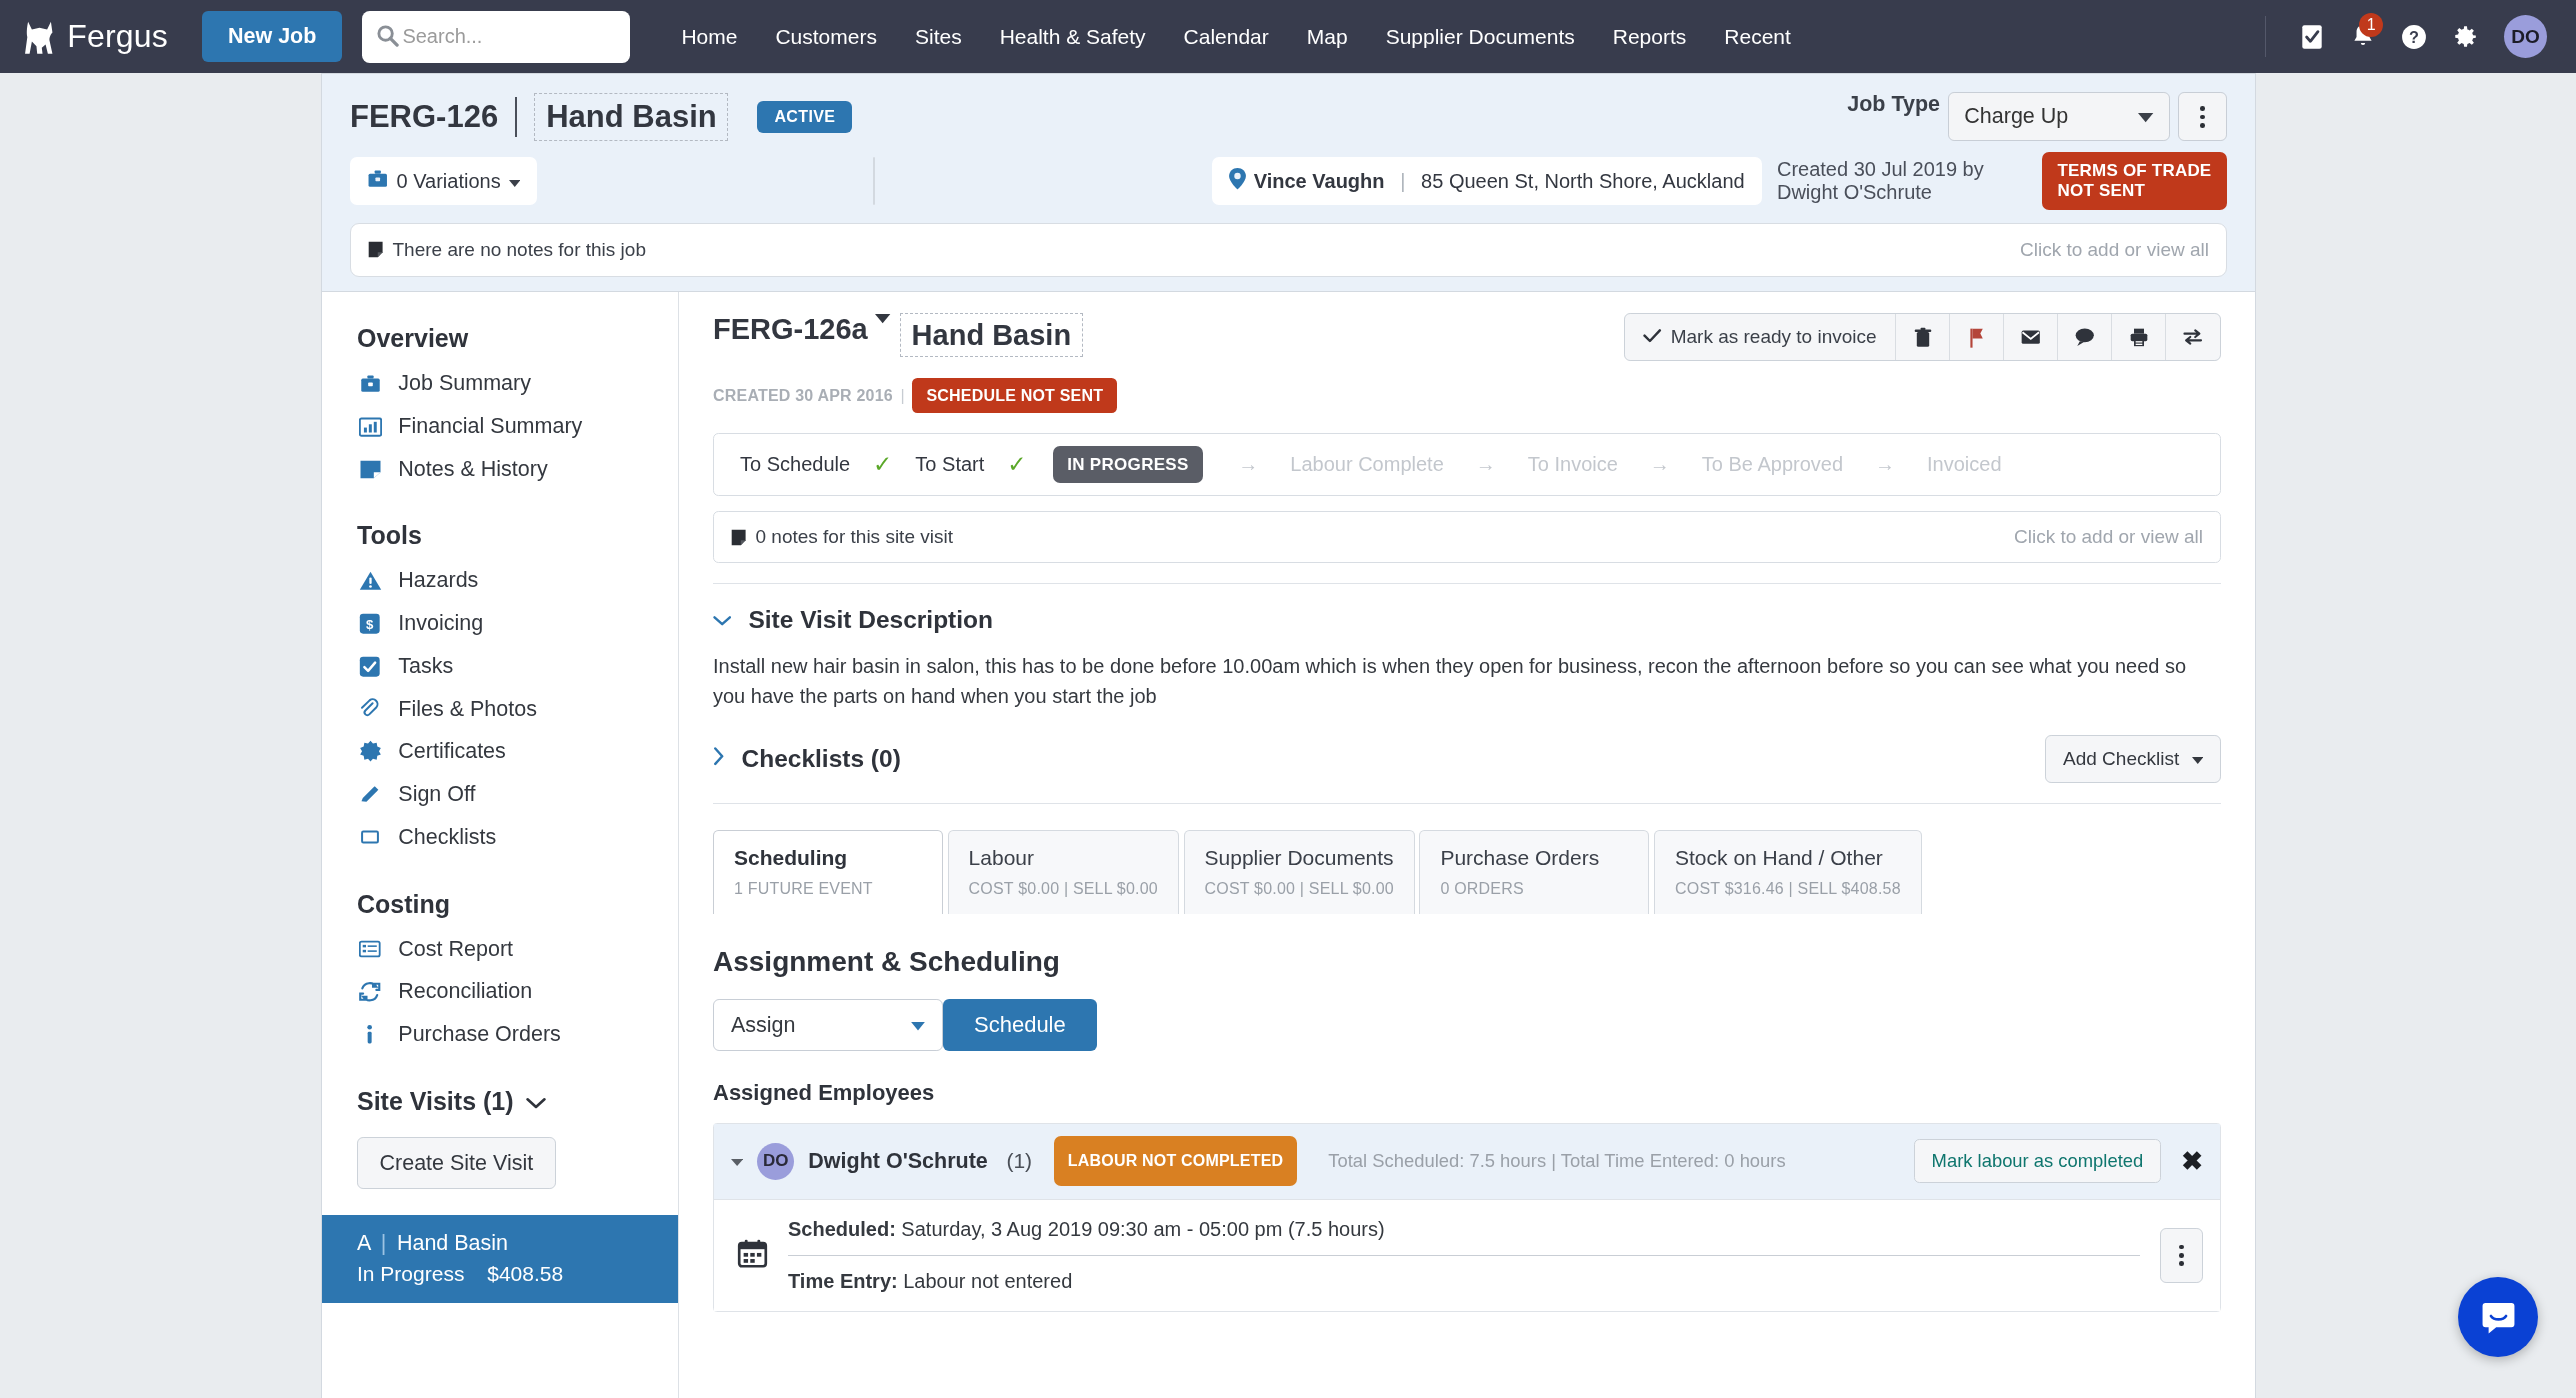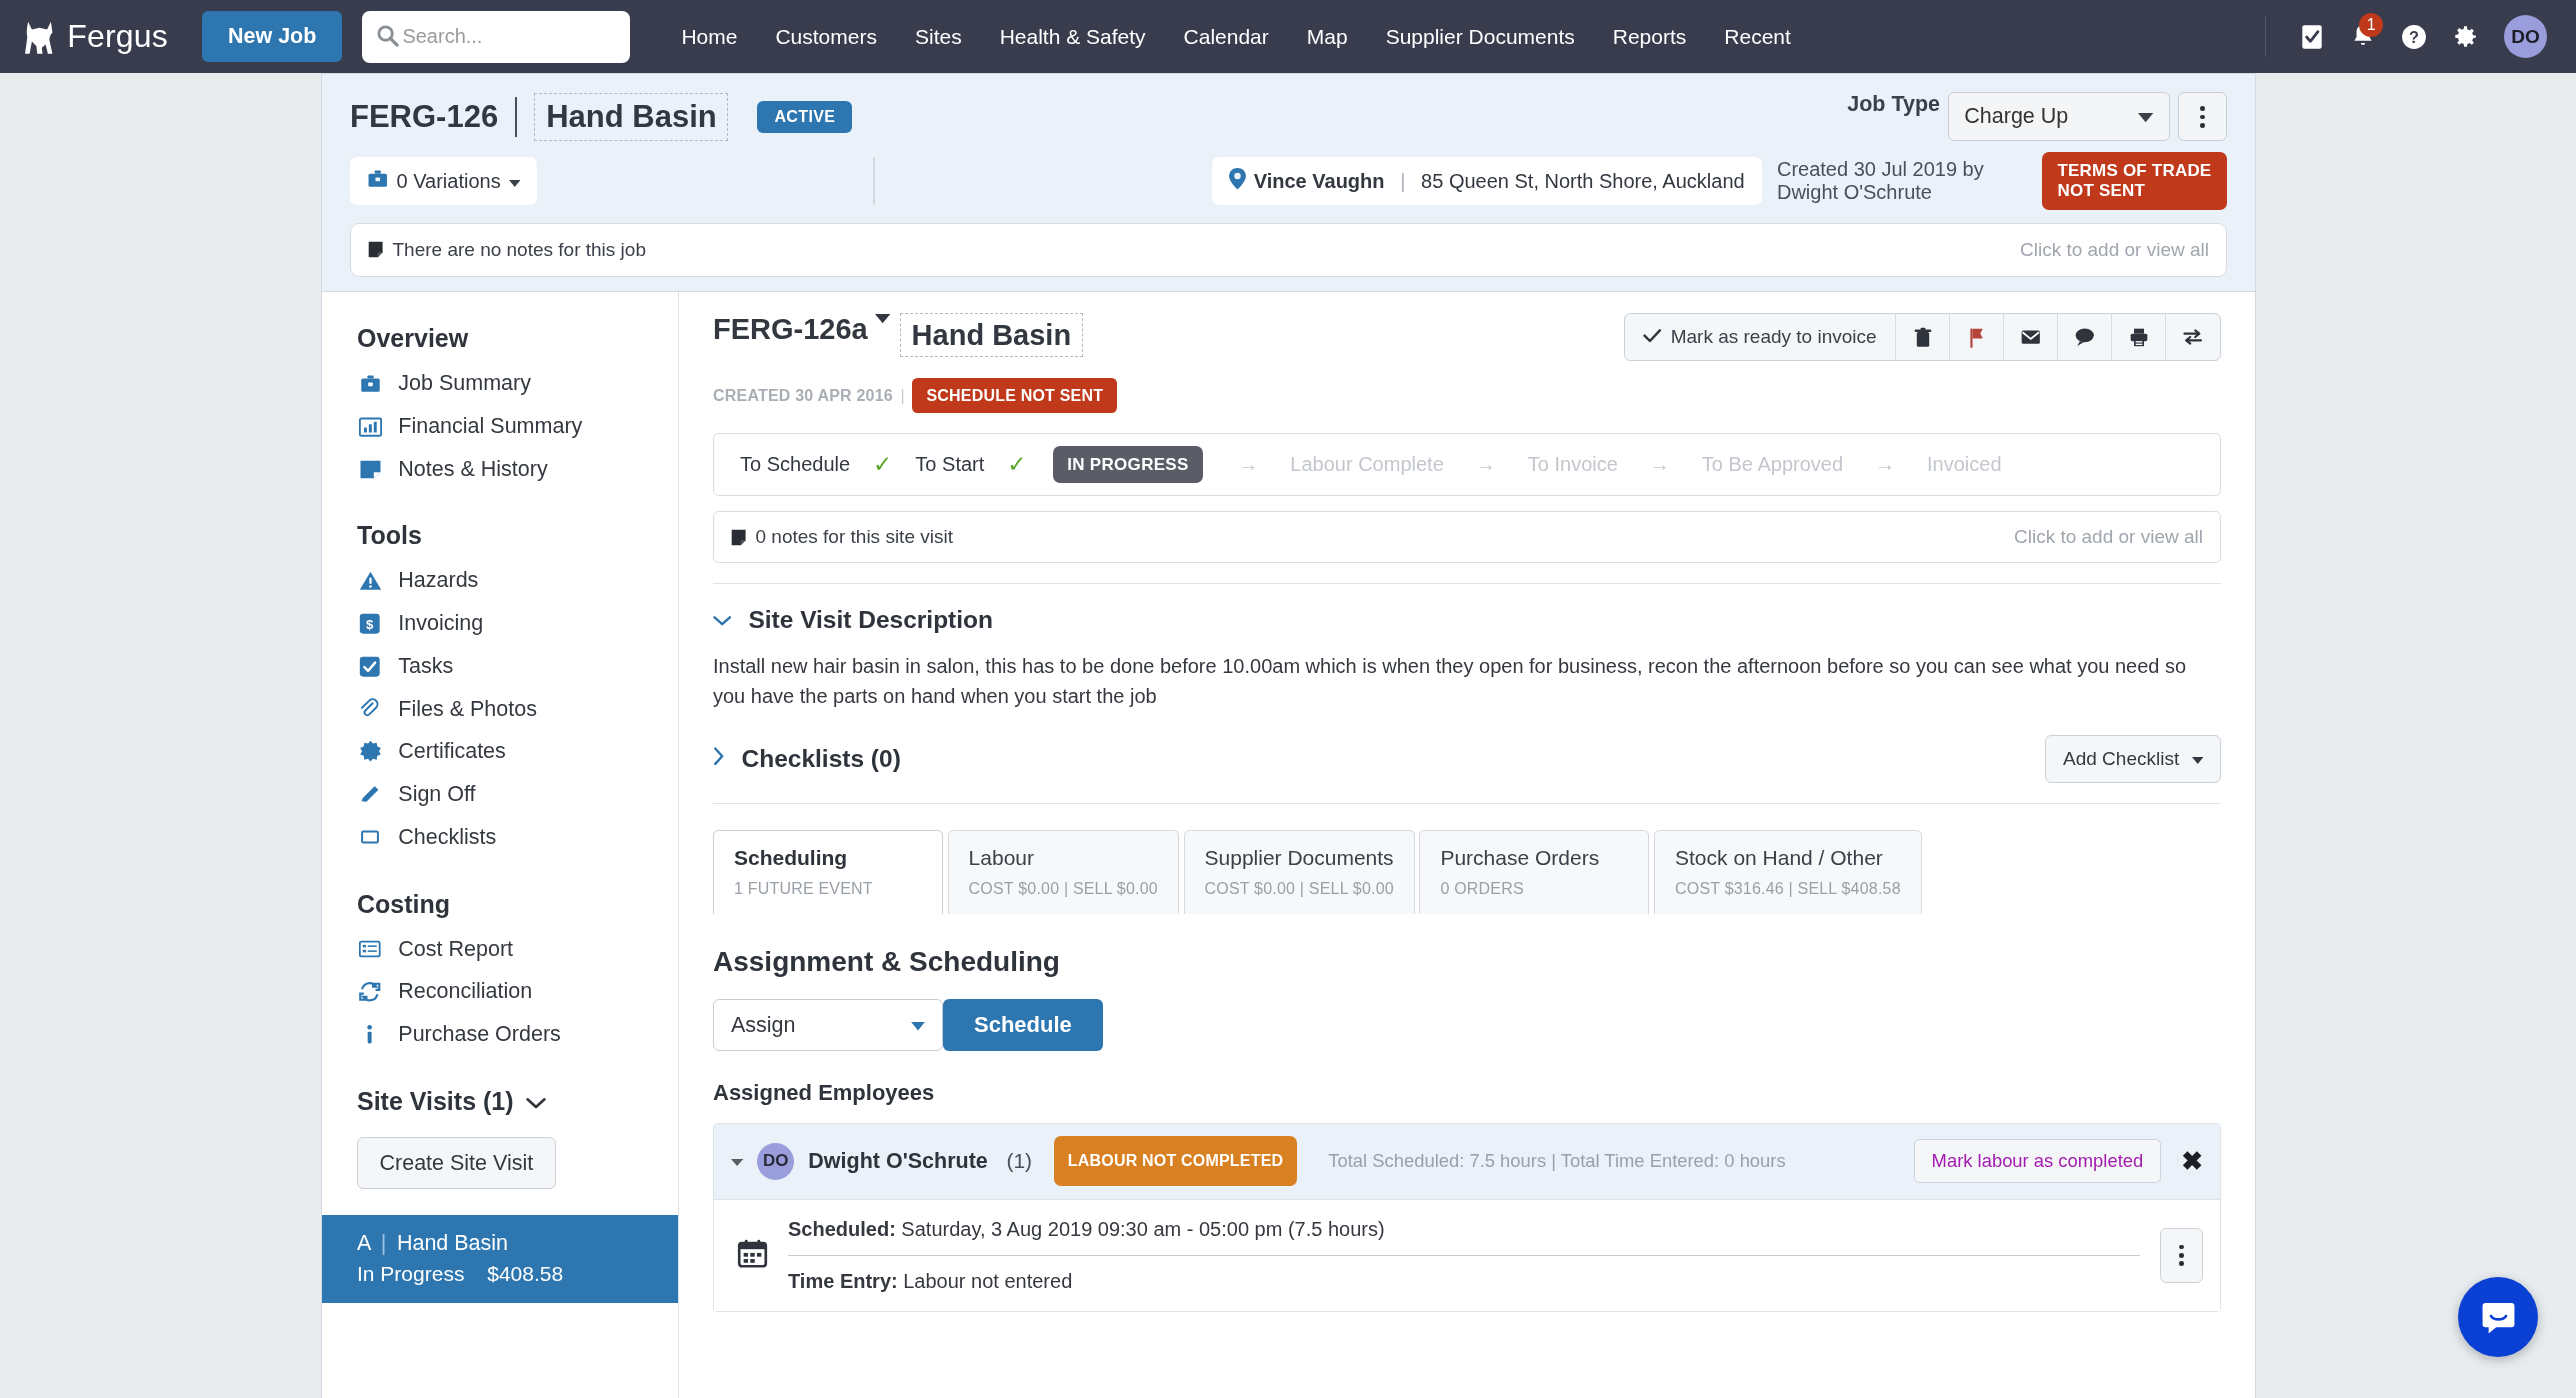--- a/index.html
+++ b/index.html
@@ -260,21 +260,21 @@
   .assign-h { font-size: 28px; font-weight: bold; color: #2f333b; margin-top: 32px; }
   .assign-row { display: flex; align-items: center; margin-top: 21.5px; }
   .assign-select {
     background: #fff; border: 0.8px solid #c8ced6; border-radius: 6.1px;
     height: 52px; width: 230px; display: flex; align-items: center;
     padding: 0 17px; font-size: 21.5px; color: #35393f; cursor: pointer;
   }
   .assign-select .caret { margin-left: auto; color: #2d76b0; }
   .schedule-btn {
     background: #2d76b0; color: #fff; border: none; border-radius: 6.1px;
-    height: 52px; padding: 0 31px; font-size: 22px; font-weight: bold;
+    height: 52px; padding: 0 31px; font-size: 22px; font-weight: normal;
     cursor: pointer; font-family: inherit;
   }
   .assigned-h { font-size: 22px; font-weight: bold; color: #2f333b; margin-top: 29px; }
 
   .emp-card { margin-top: 17px; border: 0.8px solid #dfe3e8; border-radius: 3.8px; }
   .emp-row {
     background: #eaf1f9; display: flex; align-items: center;
     padding: 12.3px 17px; gap: 14px; border-bottom: 0.8px solid #dfe3e8;
   }
   .emp-caret { color: #5a5f66; font-size: 15.3px; }
@@ -286,21 +286,21 @@
   .emp-name { font-size: 21.5px; font-weight: bold; color: #2f333b; }
   .emp-count { font-size: 21px; color: #4a4f57; margin-left: 4.6px; }
   .chip-labour {
     background: #d98022; color: #fff; font-size: 16px; font-weight: bold;
     border-radius: 7px; padding: 16px 14px; letter-spacing: 0.2px; margin-left: 7.7px;
   }
   .emp-meta { font-size: 18.4px; color: #9aa0a8; margin-left: 17px; }
   .emp-right { margin-left: auto; display: flex; align-items: center; gap: 20px; }
   .mark-done {
     background: #f5f6f8; border: 0.8px solid #ccd2d9; border-radius: 5.4px;
-    height: 44px; padding: 0 17px; font-size: 18.4px; color: #a21caf;
+    height: 44px; padding: 0 17px; font-size: 18.4px; color: #0f766e;
     display: flex; align-items: center; cursor: pointer;
   }
   .x-btn { font-size: 26px; color: #1c1f24; cursor: pointer; font-weight: bold; }
 
   .emp-detail { background: #fff; display: flex; align-items: center; padding: 18.4px 17px 18.4px 23px; gap: 20px; }
   .cal-ic { flex: 0 0 auto; }
   .detail-col { flex: 1; }
   .detail-l1 { font-size: 20px; color: #35393f; }
   .detail-l1 b { font-weight: bold; }
   .detail-hr { height: 0.8px; background: #c9ced5; margin: 14px 0; }

